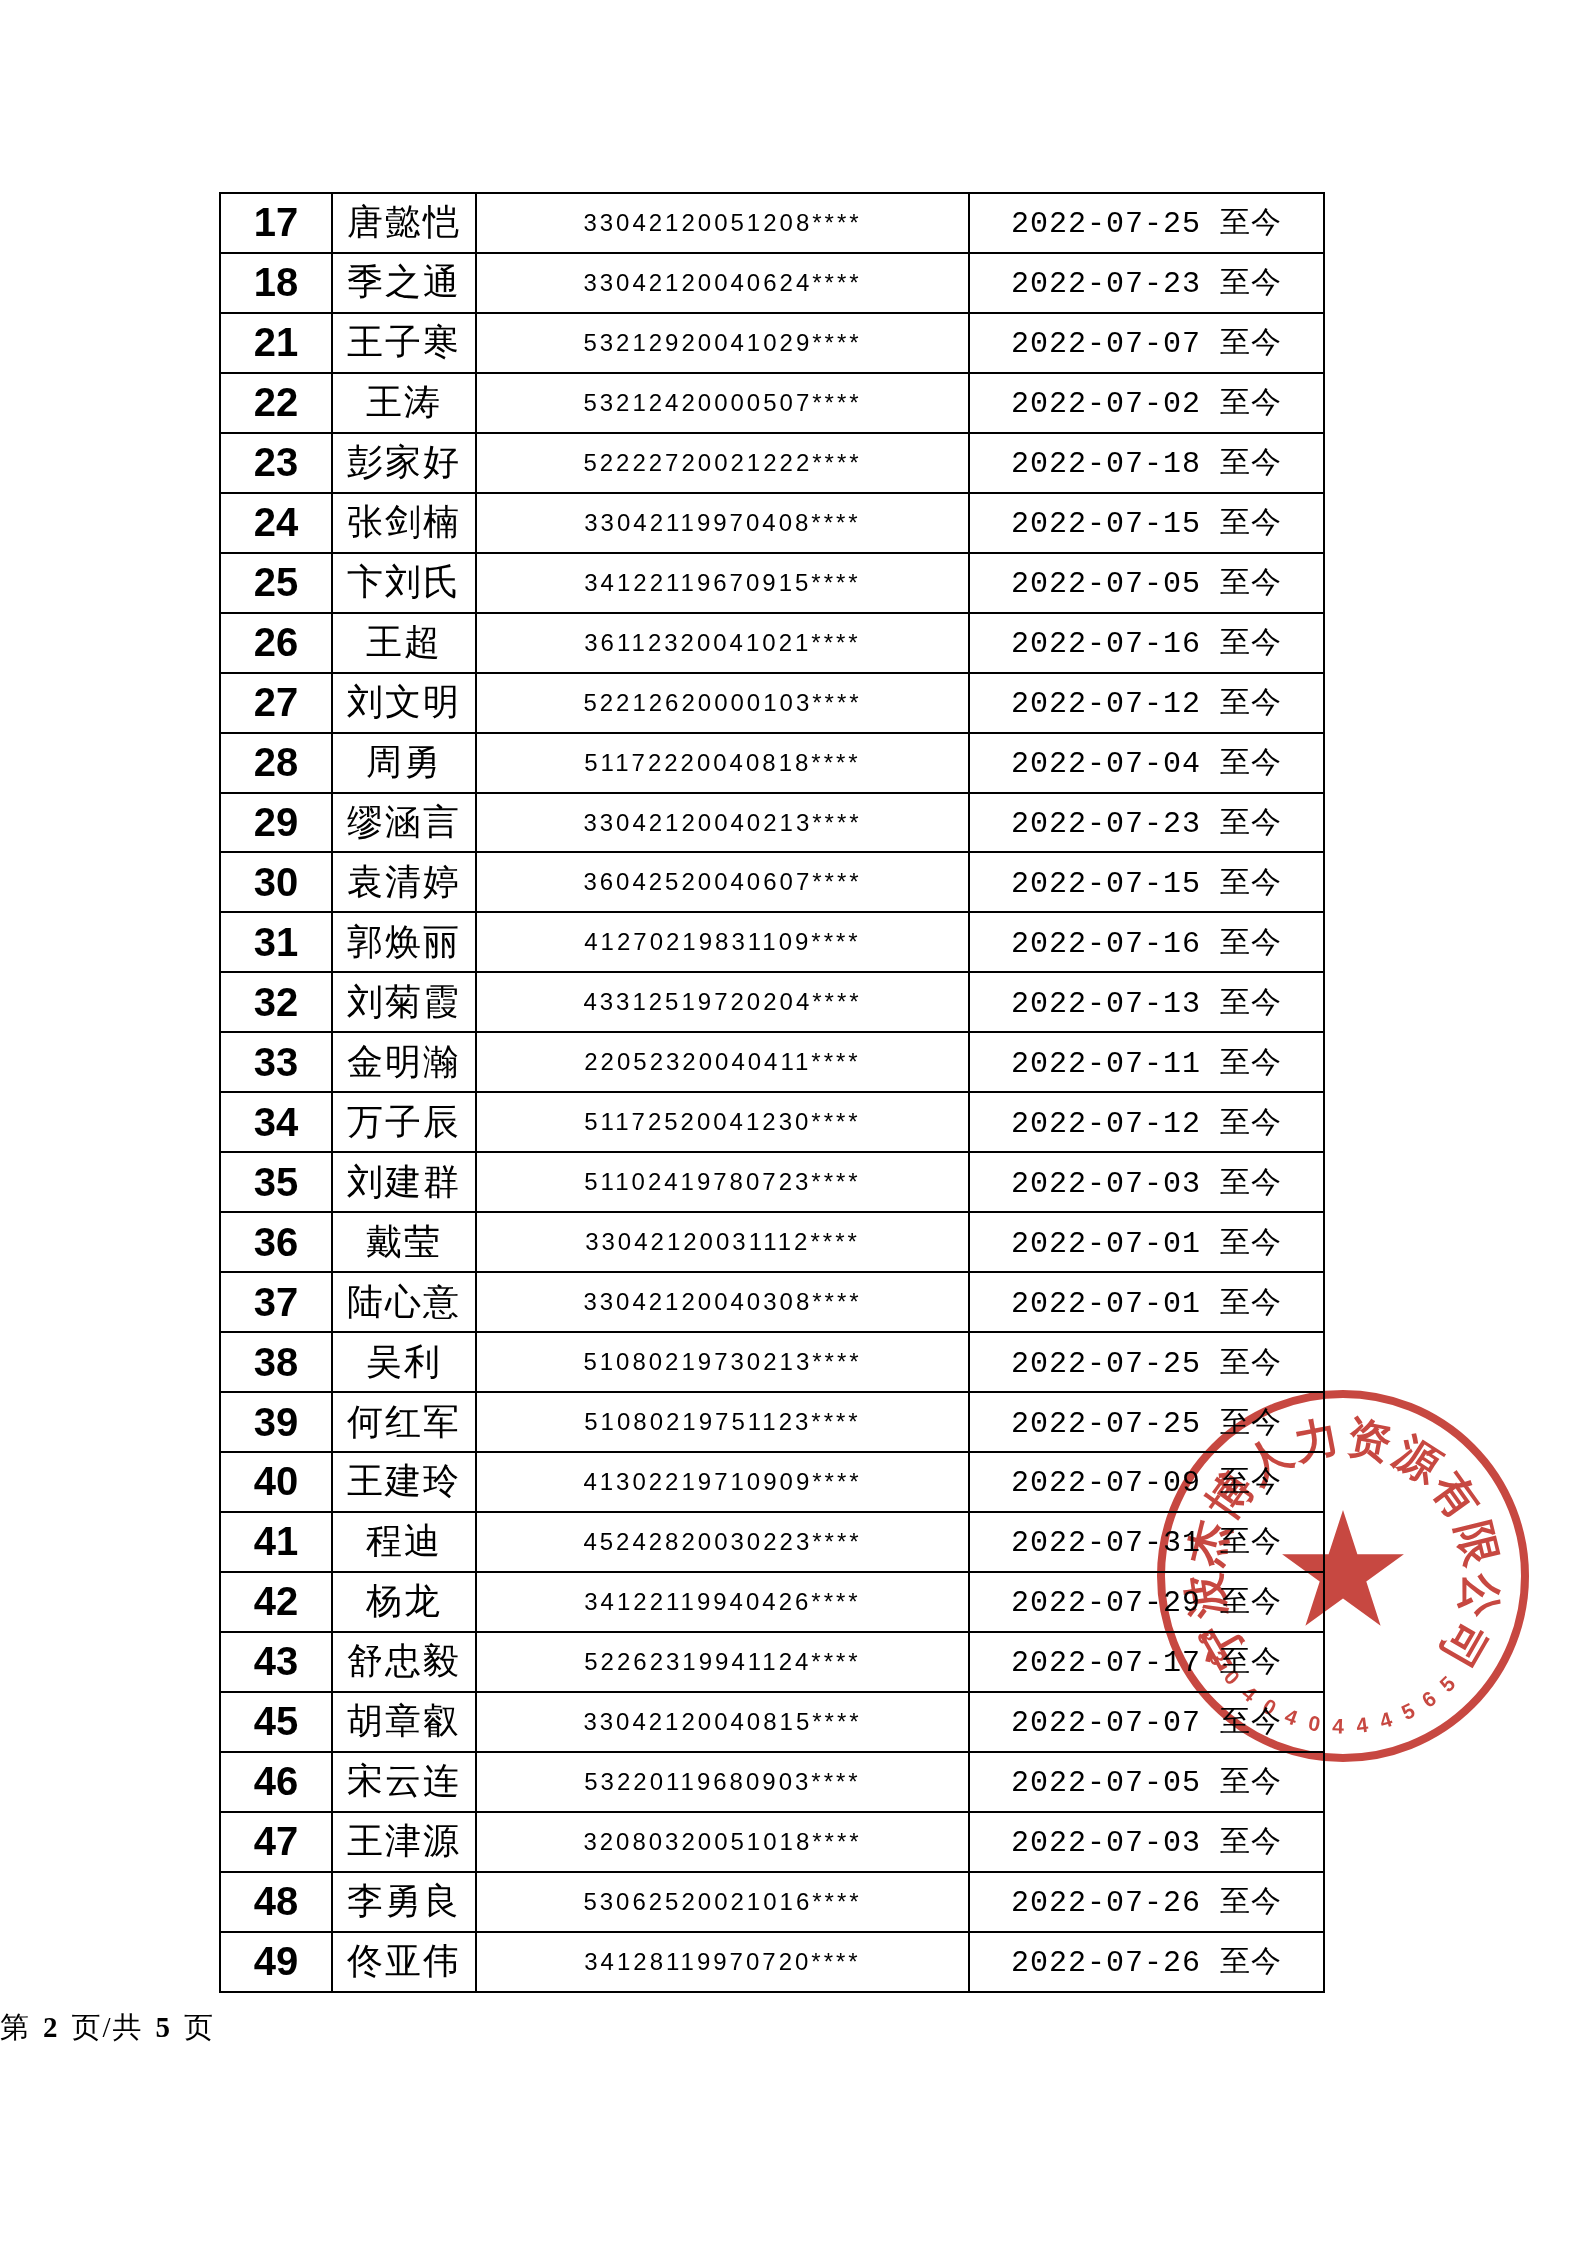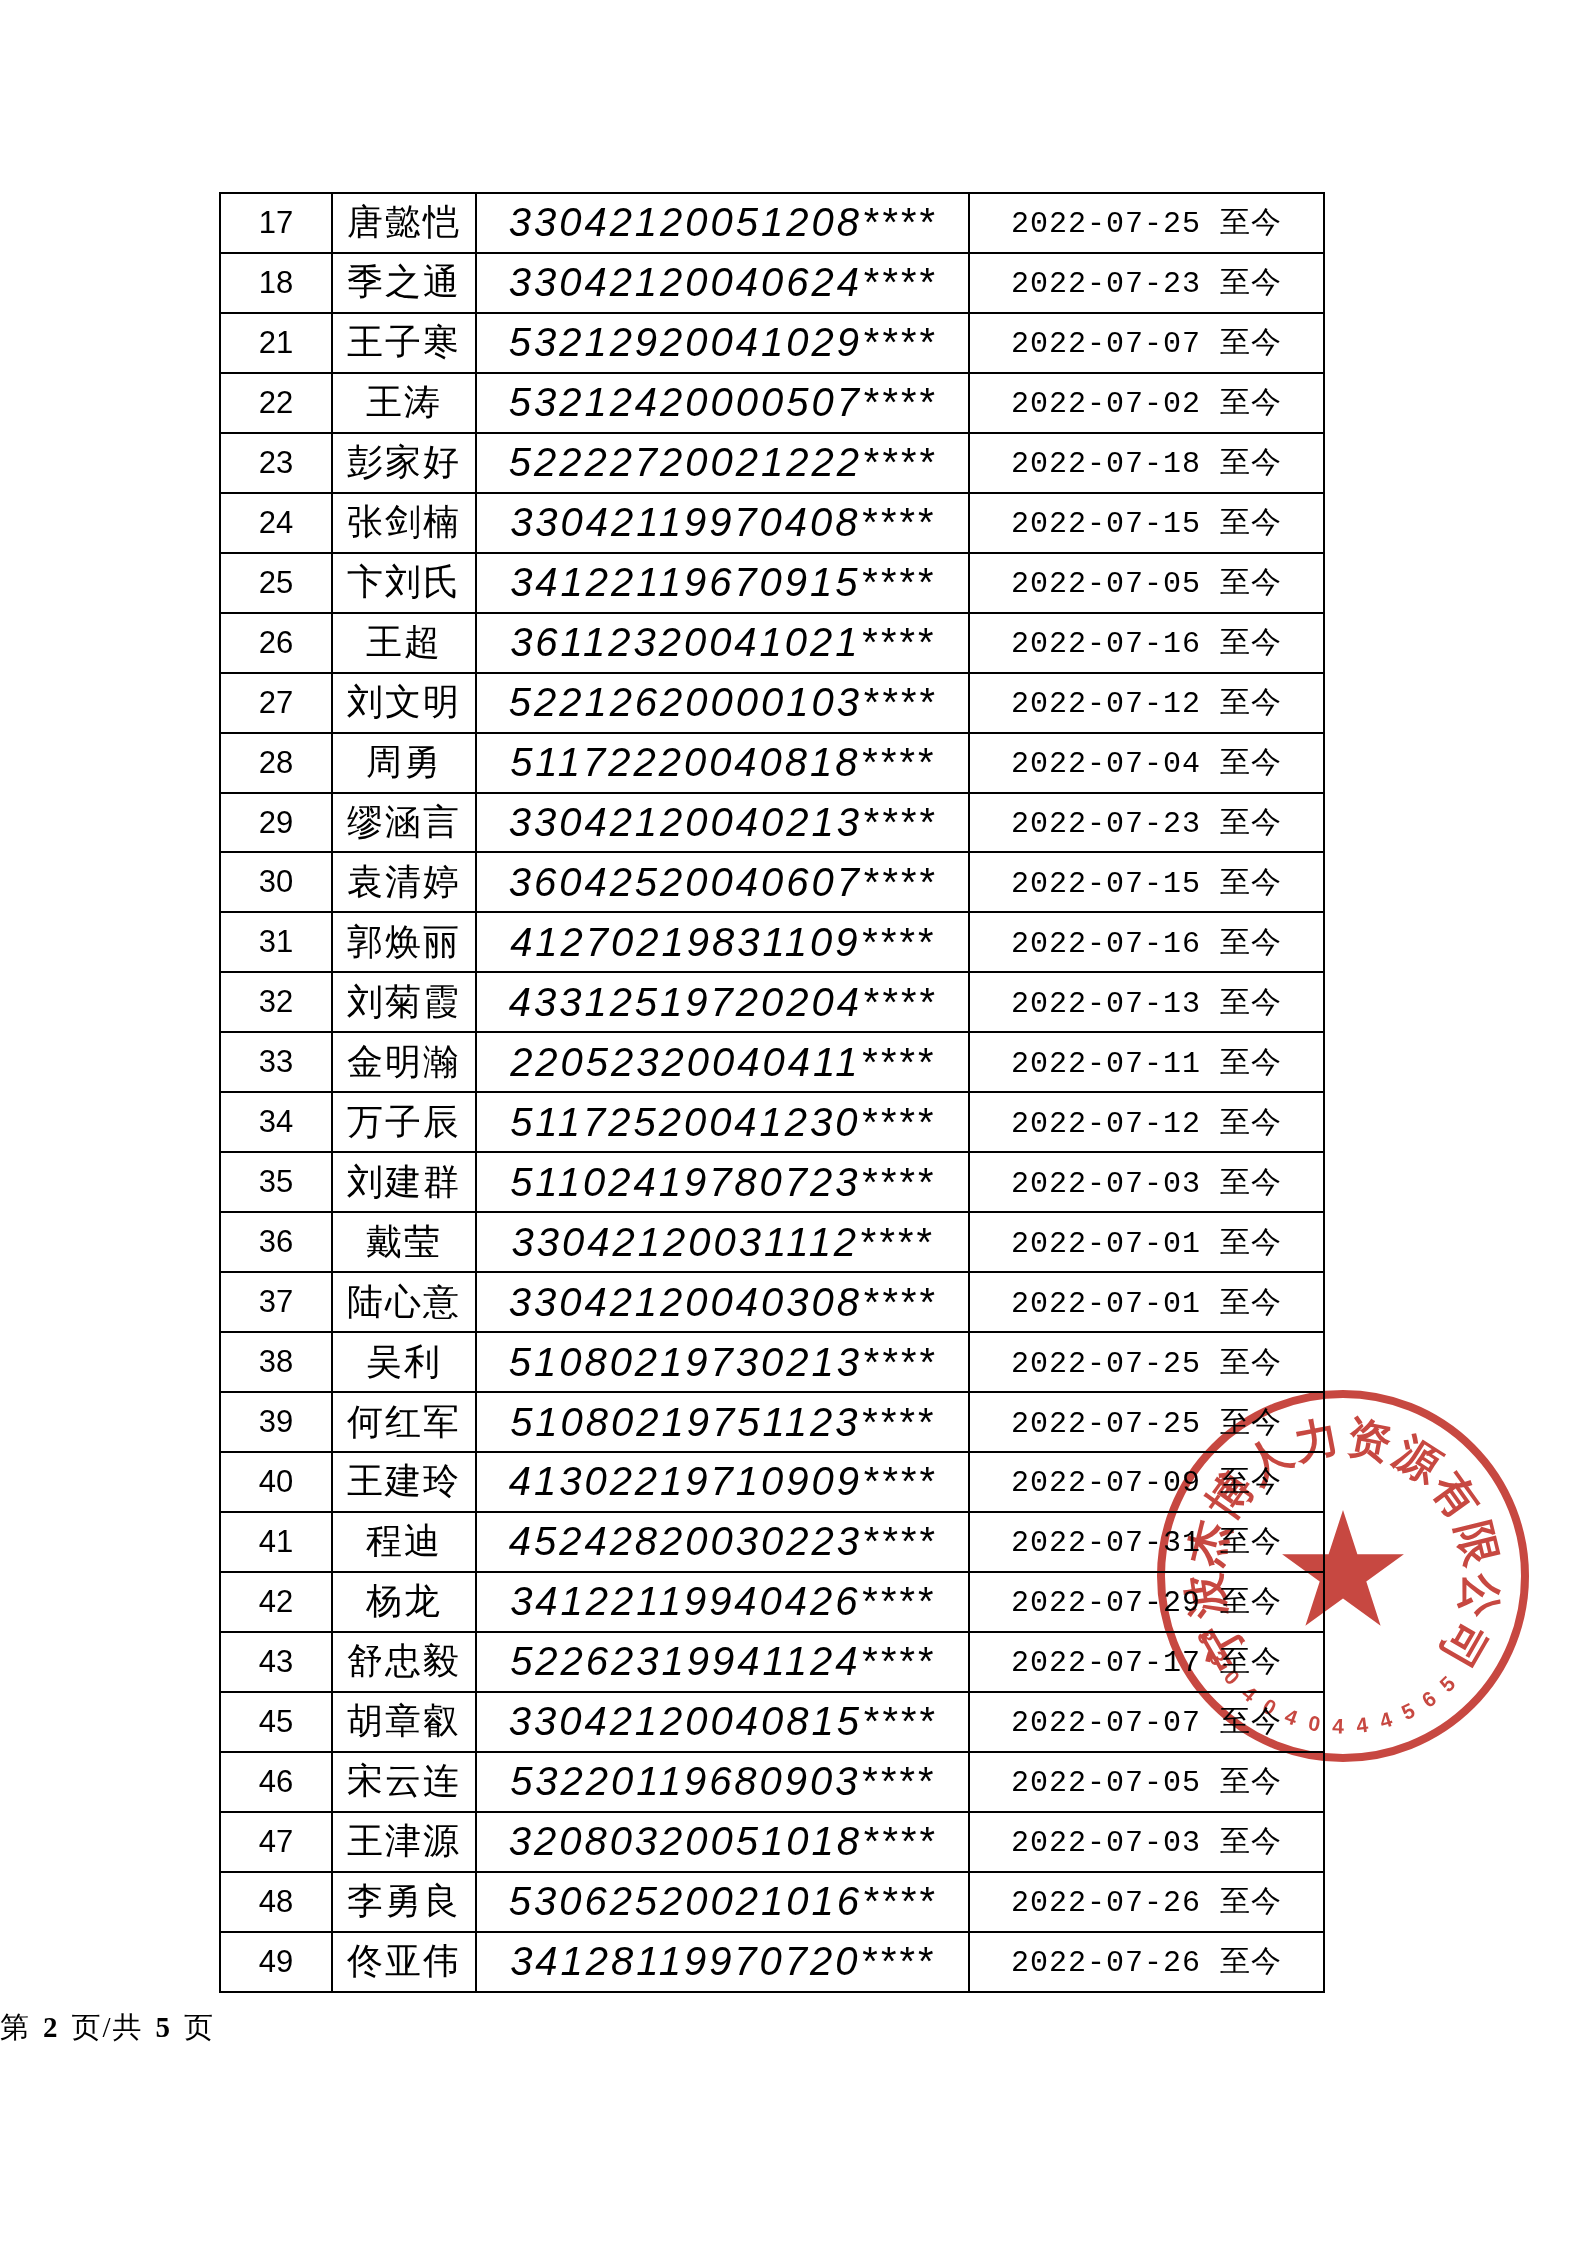--- a/index.html
+++ b/index.html
@@ -16,23 +16,23 @@
     width:1104px;height:1801px;
     border-collapse:collapse;table-layout:fixed;
     background:#fff;
   }
   table.roster td{
     border:2px solid #000;
     text-align:center;vertical-align:middle;
     white-space:nowrap;overflow:hidden;
     padding:0;
   }
-  td.c-no{font-size:31px;font-family:"Liberation Sans","DejaVu Sans",sans-serif;}
+  td.c-no{font-size:40px;font-family:"Liberation Sans","DejaVu Sans",sans-serif;font-weight:bold;}
   td.c-name{font-size:36px;font-family:"Liberation Serif","DejaVu Serif",serif;letter-spacing:2px;}
-  td.c-id{font-size:40px;font-family:"Liberation Sans","DejaVu Sans",sans-serif;letter-spacing:3px;font-style:italic;}
+  td.c-id{font-size:24px;font-family:"Liberation Sans","DejaVu Sans",sans-serif;letter-spacing:3px;}
   td.c-date{font-size:30px;font-family:Liberation Mono, monospace;letter-spacing:1px;}
   .footer{
     position:absolute;left:0;top:2008px;width:100%;
     text-align:left;
     font-size:29px;
     font-family:"Liberation Serif","DejaVu Serif",serif;
     letter-spacing:2px;
   }
   .footer .num{font-weight:700;margin:0 12px;font-family:"Liberation Serif","DejaVu Serif",serif;}
   .seal{

